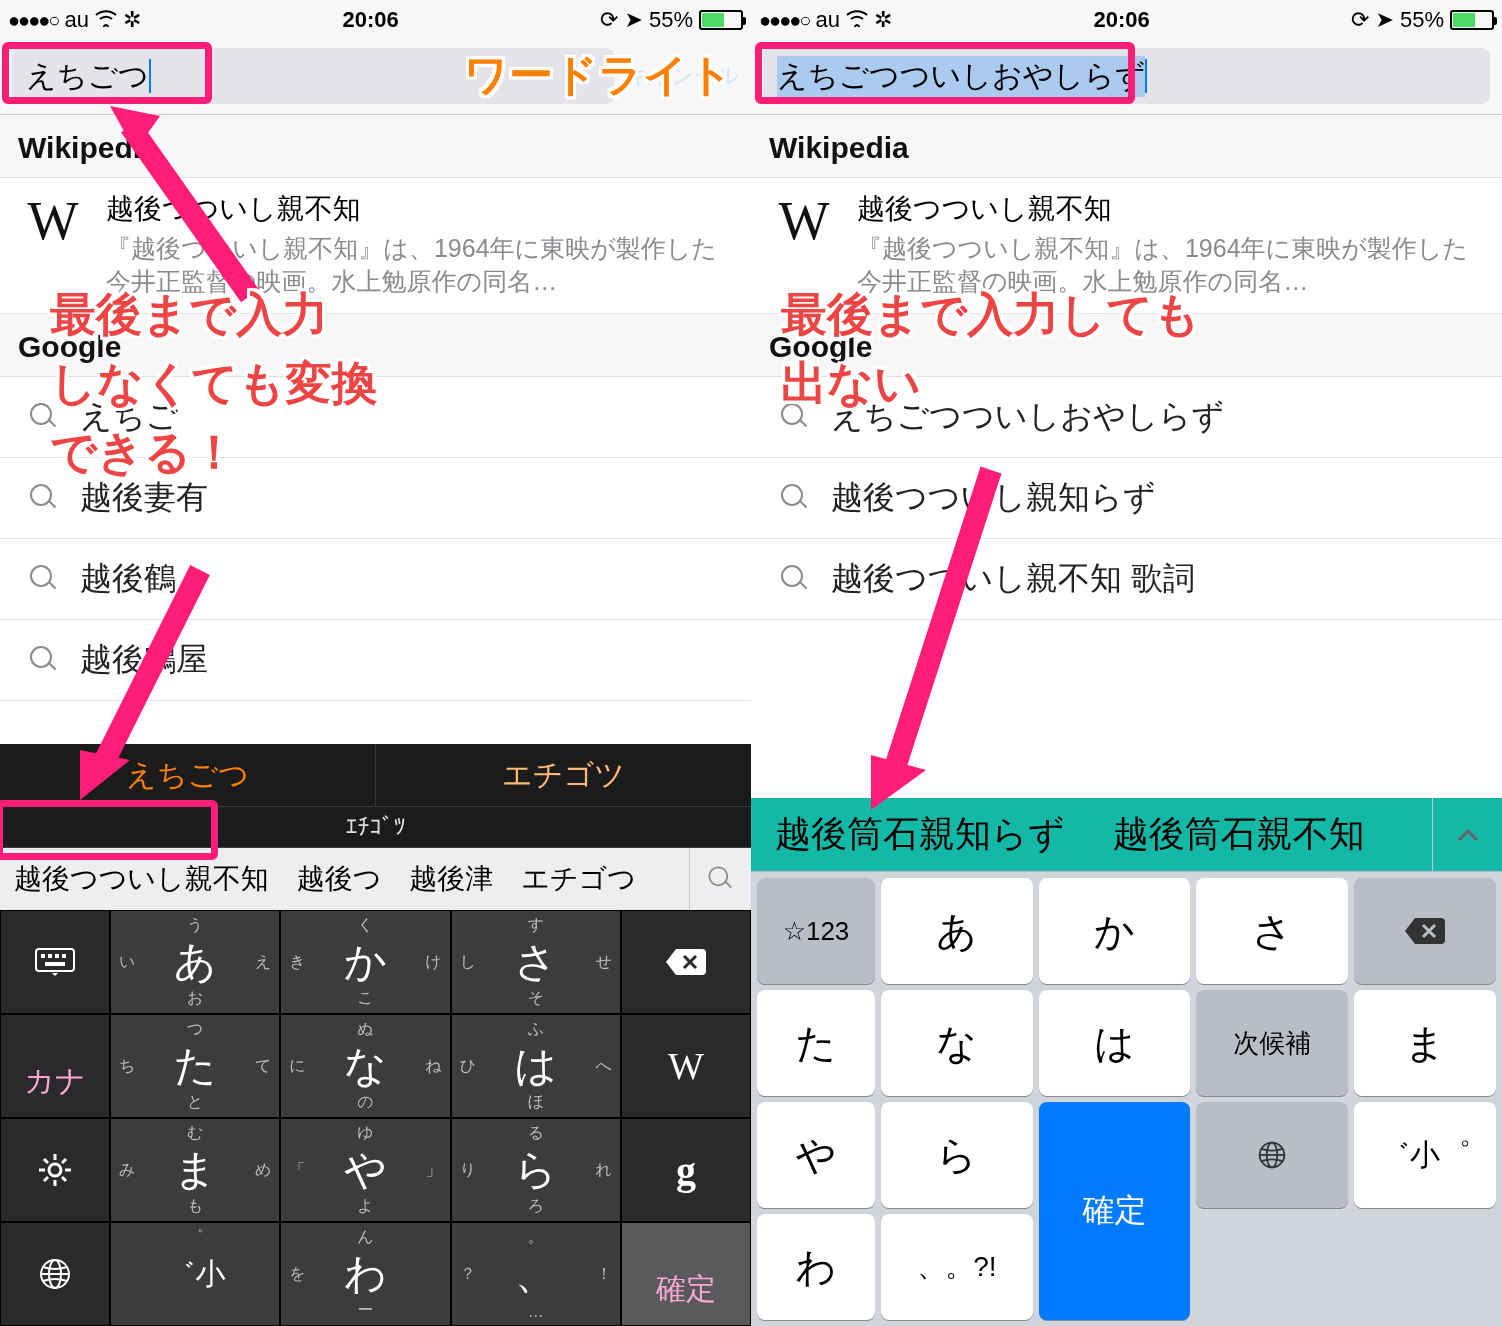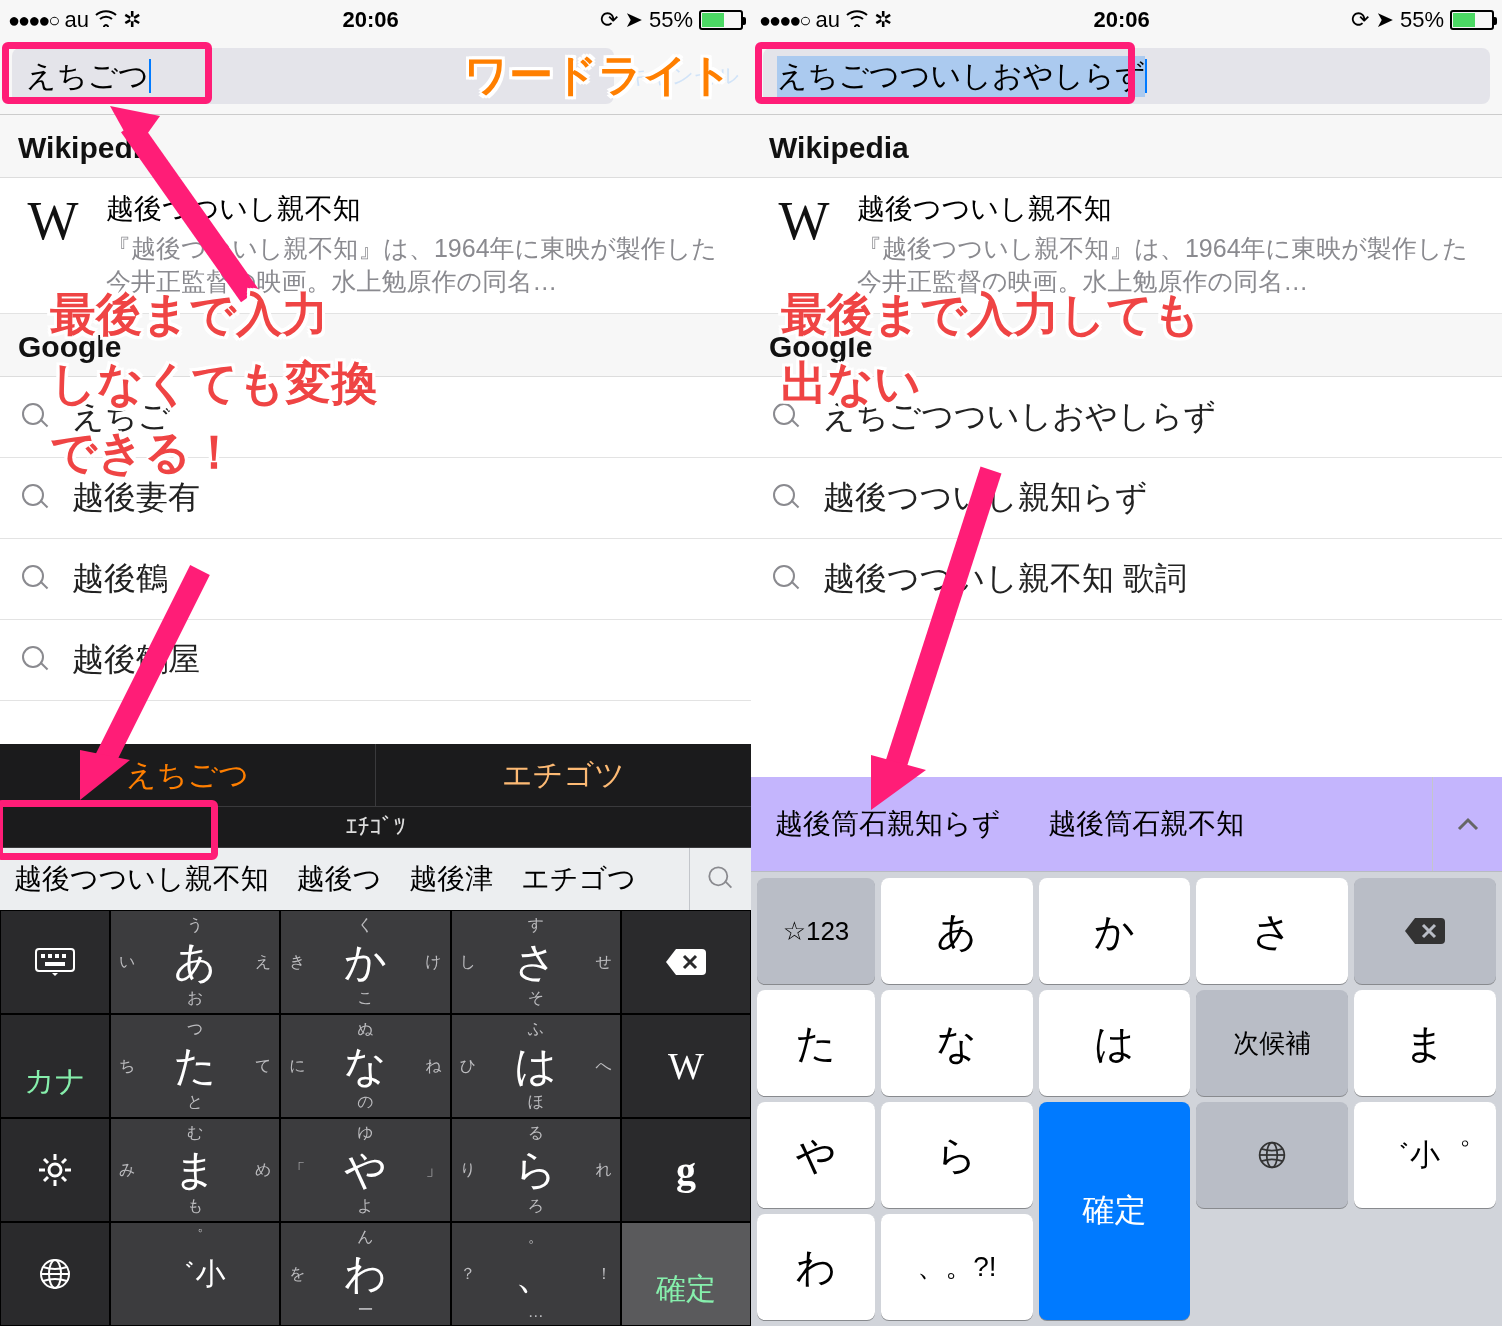--- a/index.html
+++ b/index.html
@@ -87,21 +87,21 @@
     font-family: "Times New Roman", serif;
     font-size: 54px; font-weight: 400;
     width: 70px; text-align: center;
     color: #111;
   }
   .wiki-title { font-size: 28px; color: #000; margin-bottom: 4px; }
   .wiki-desc { font-size: 25px; color: #8a8a8f; line-height: 1.3; }
   
   .sugg-row {
     display: flex; align-items: center; gap: 22px;
-    padding: 18px 22px;
+    padding: 18px 30px;
     border-bottom: 1px solid #e3e3e3;
     font-size: 32px;
     color: #222;
   }
   .mag {
     width: 28px; height: 28px; position: relative; flex: 0 0 28px;
   }
   .mag::before {
     content: ""; position: absolute; width: 18px; height: 18px;
     border: 2px solid #8a8a8f; border-radius: 50%;
@@ -193,32 +193,32 @@
     position: relative;
   }
   .dk-key.side  { background: #2a2a2c; }
   .dk-key.light { background: #5a5a5c; }
   .dk-key .main { font-size: 42px; color: #fff; line-height: 1; }
   .dk-key .alt  { position: absolute; font-size: 16px; color: #bcbcbf; }
   .dk-key .t { top: 4px; }
   .dk-key .b { bottom: 4px; }
   .dk-key .l { left: 8px; top: 50%; transform: translateY(-50%); }
   .dk-key .r { right: 8px; top: 50%; transform: translateY(-50%); }
-  .dk-key .lbl { font-size: 30px; color: #86efac; margin-top: 31px; }
+  .dk-key .lbl { font-size: 30px; color: #f9a8d4; margin-top: 31px; }
   .gicon { font-family: Georgia, serif; font-size: 40px; font-weight: bold; color: #fff; }
   .wicon-dark { font-family: "Times New Roman", serif; font-size: 38px; color: #fff; }
   
   .light-kbd {
     position: absolute; left: 0; right: 0; bottom: 0;
     background: #d1d4da;
   }
   .lk-candbar {
     display: flex; align-items: center;
-    background: #c4b5fd; color: #000;
-    height: 95px; font-size: 28px;
+    background: #14b8a6; color: #000;
+    height: 74px; font-size: 36px;
     border-bottom: 1px solid #b8bbc1;
   }
   .lk-candbar .c { padding: 0 24px; }
   .lk-candbar .expand {
     margin-left: auto; width: 70px; height: 100%;
     display: flex; align-items: center; justify-content: center;
     border-left: 1px solid #c3c6cb; color: #555;
   }
   .lk-grid {
     display: grid;

